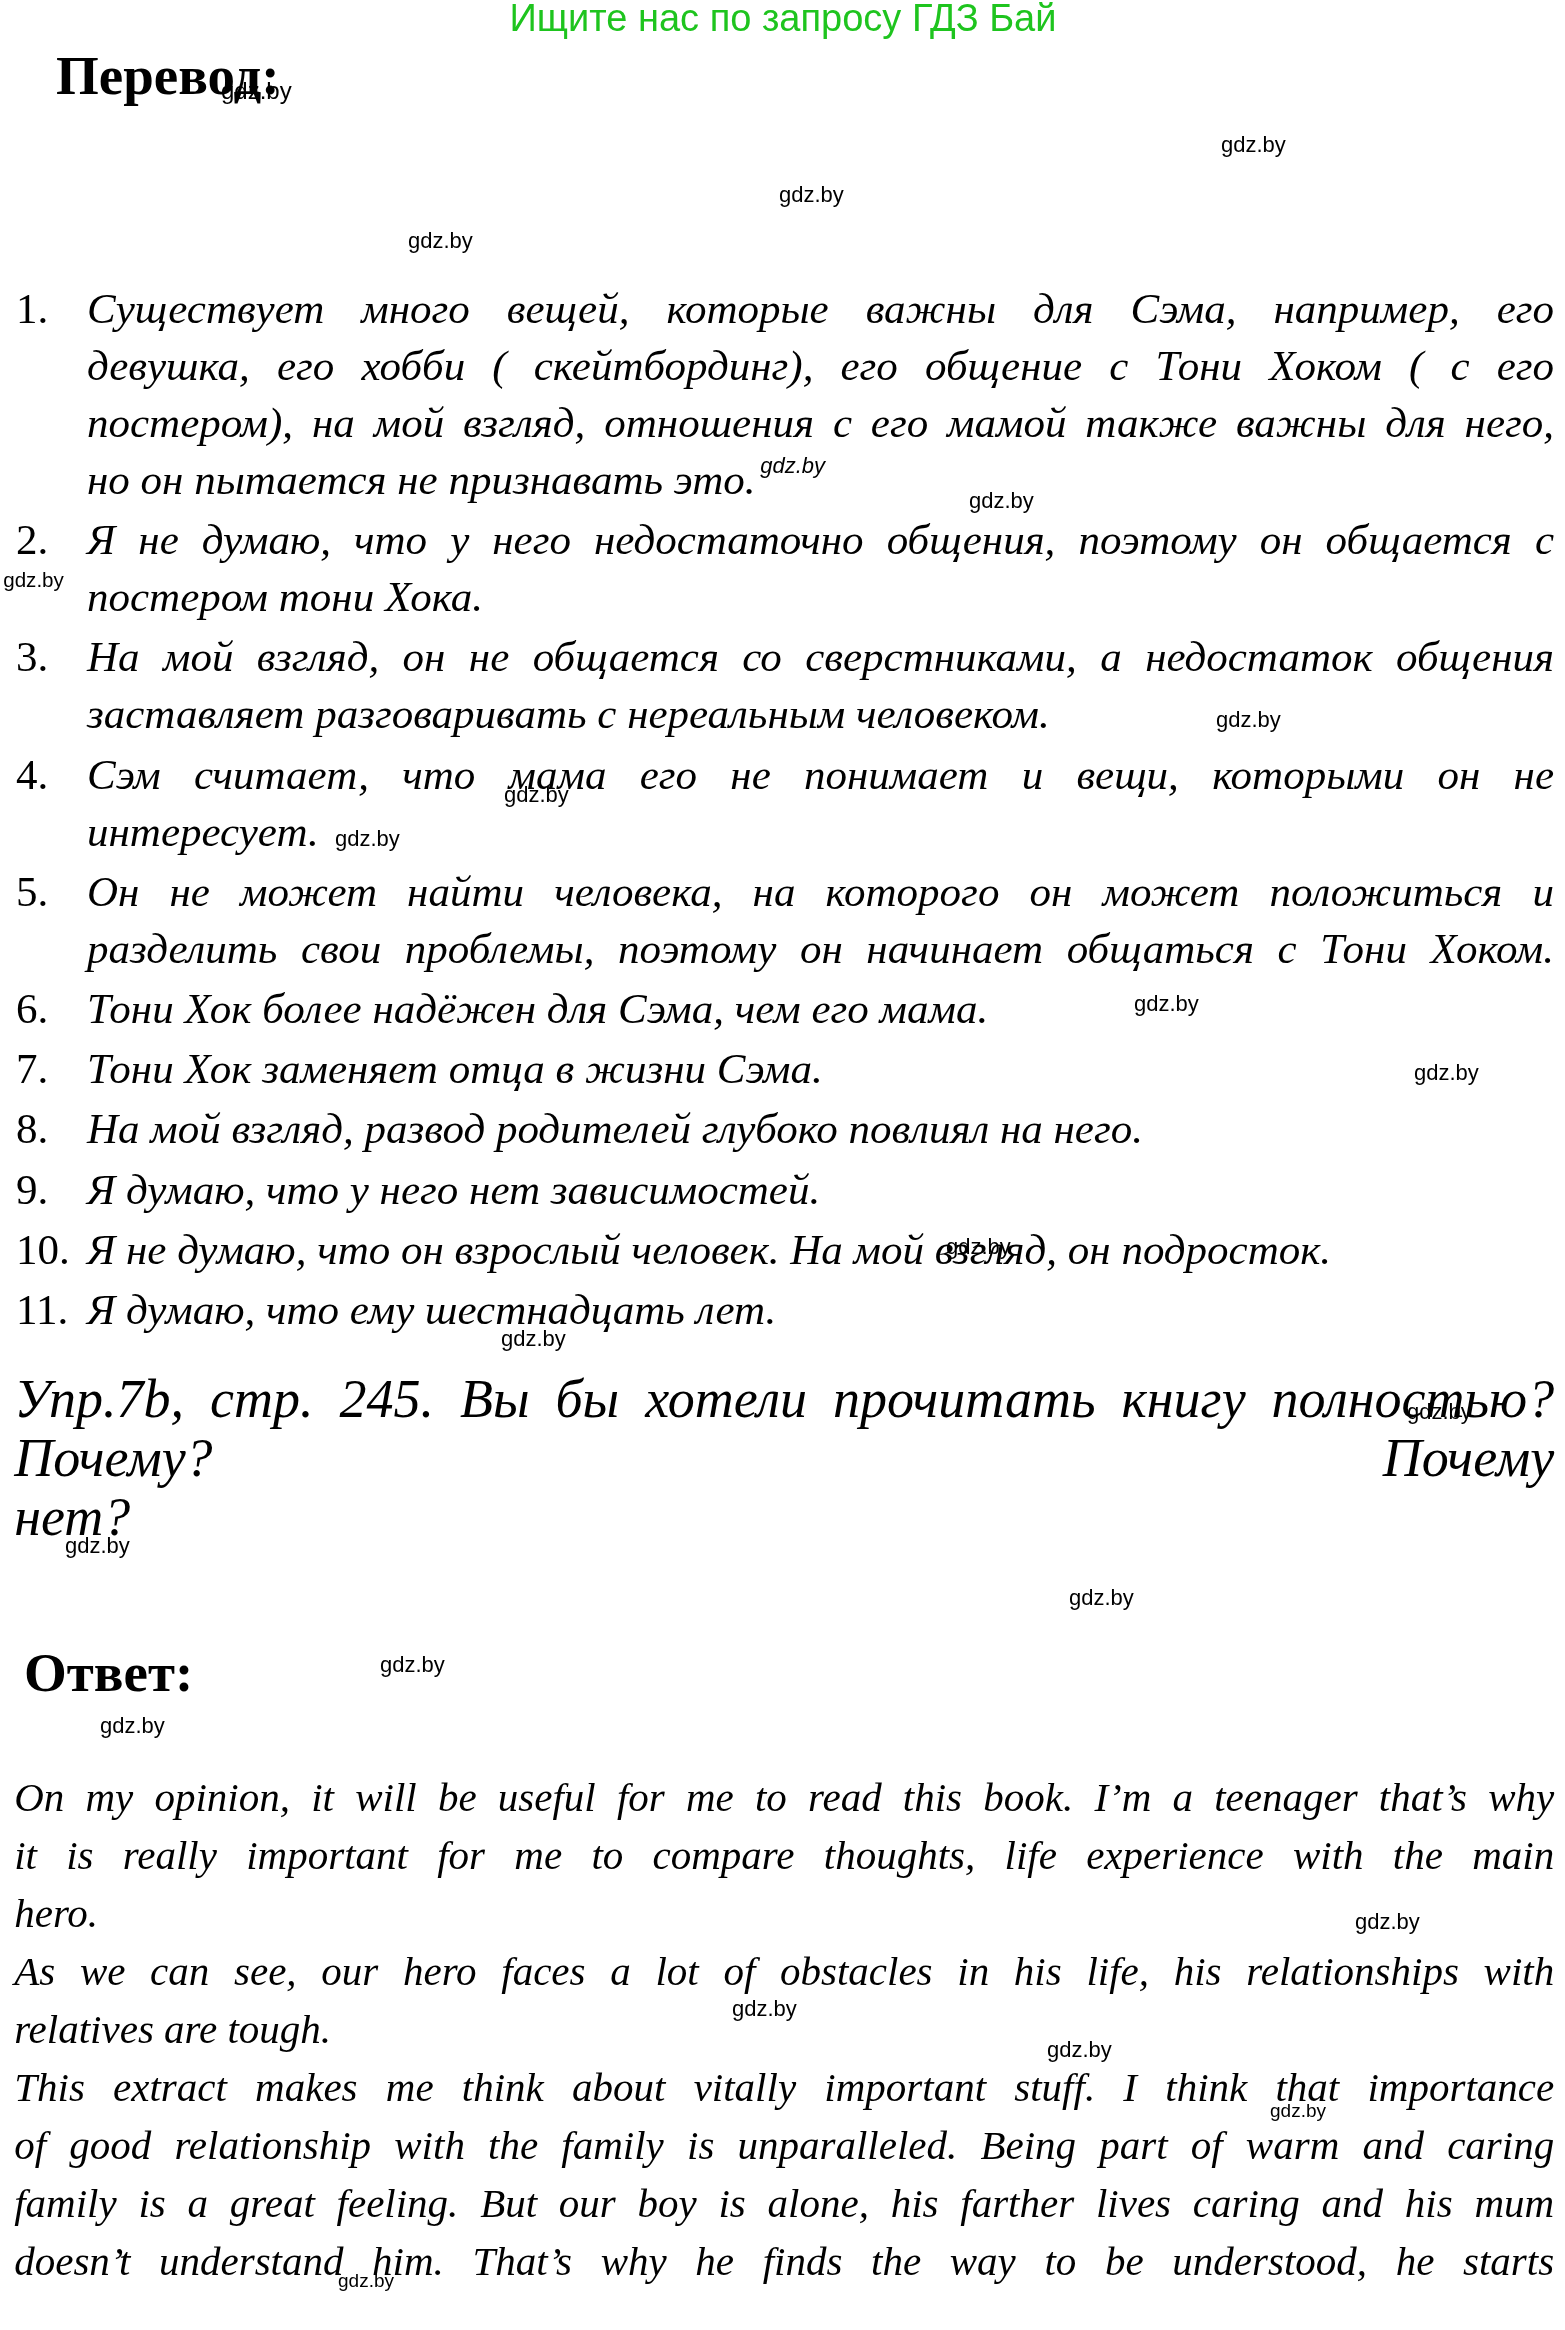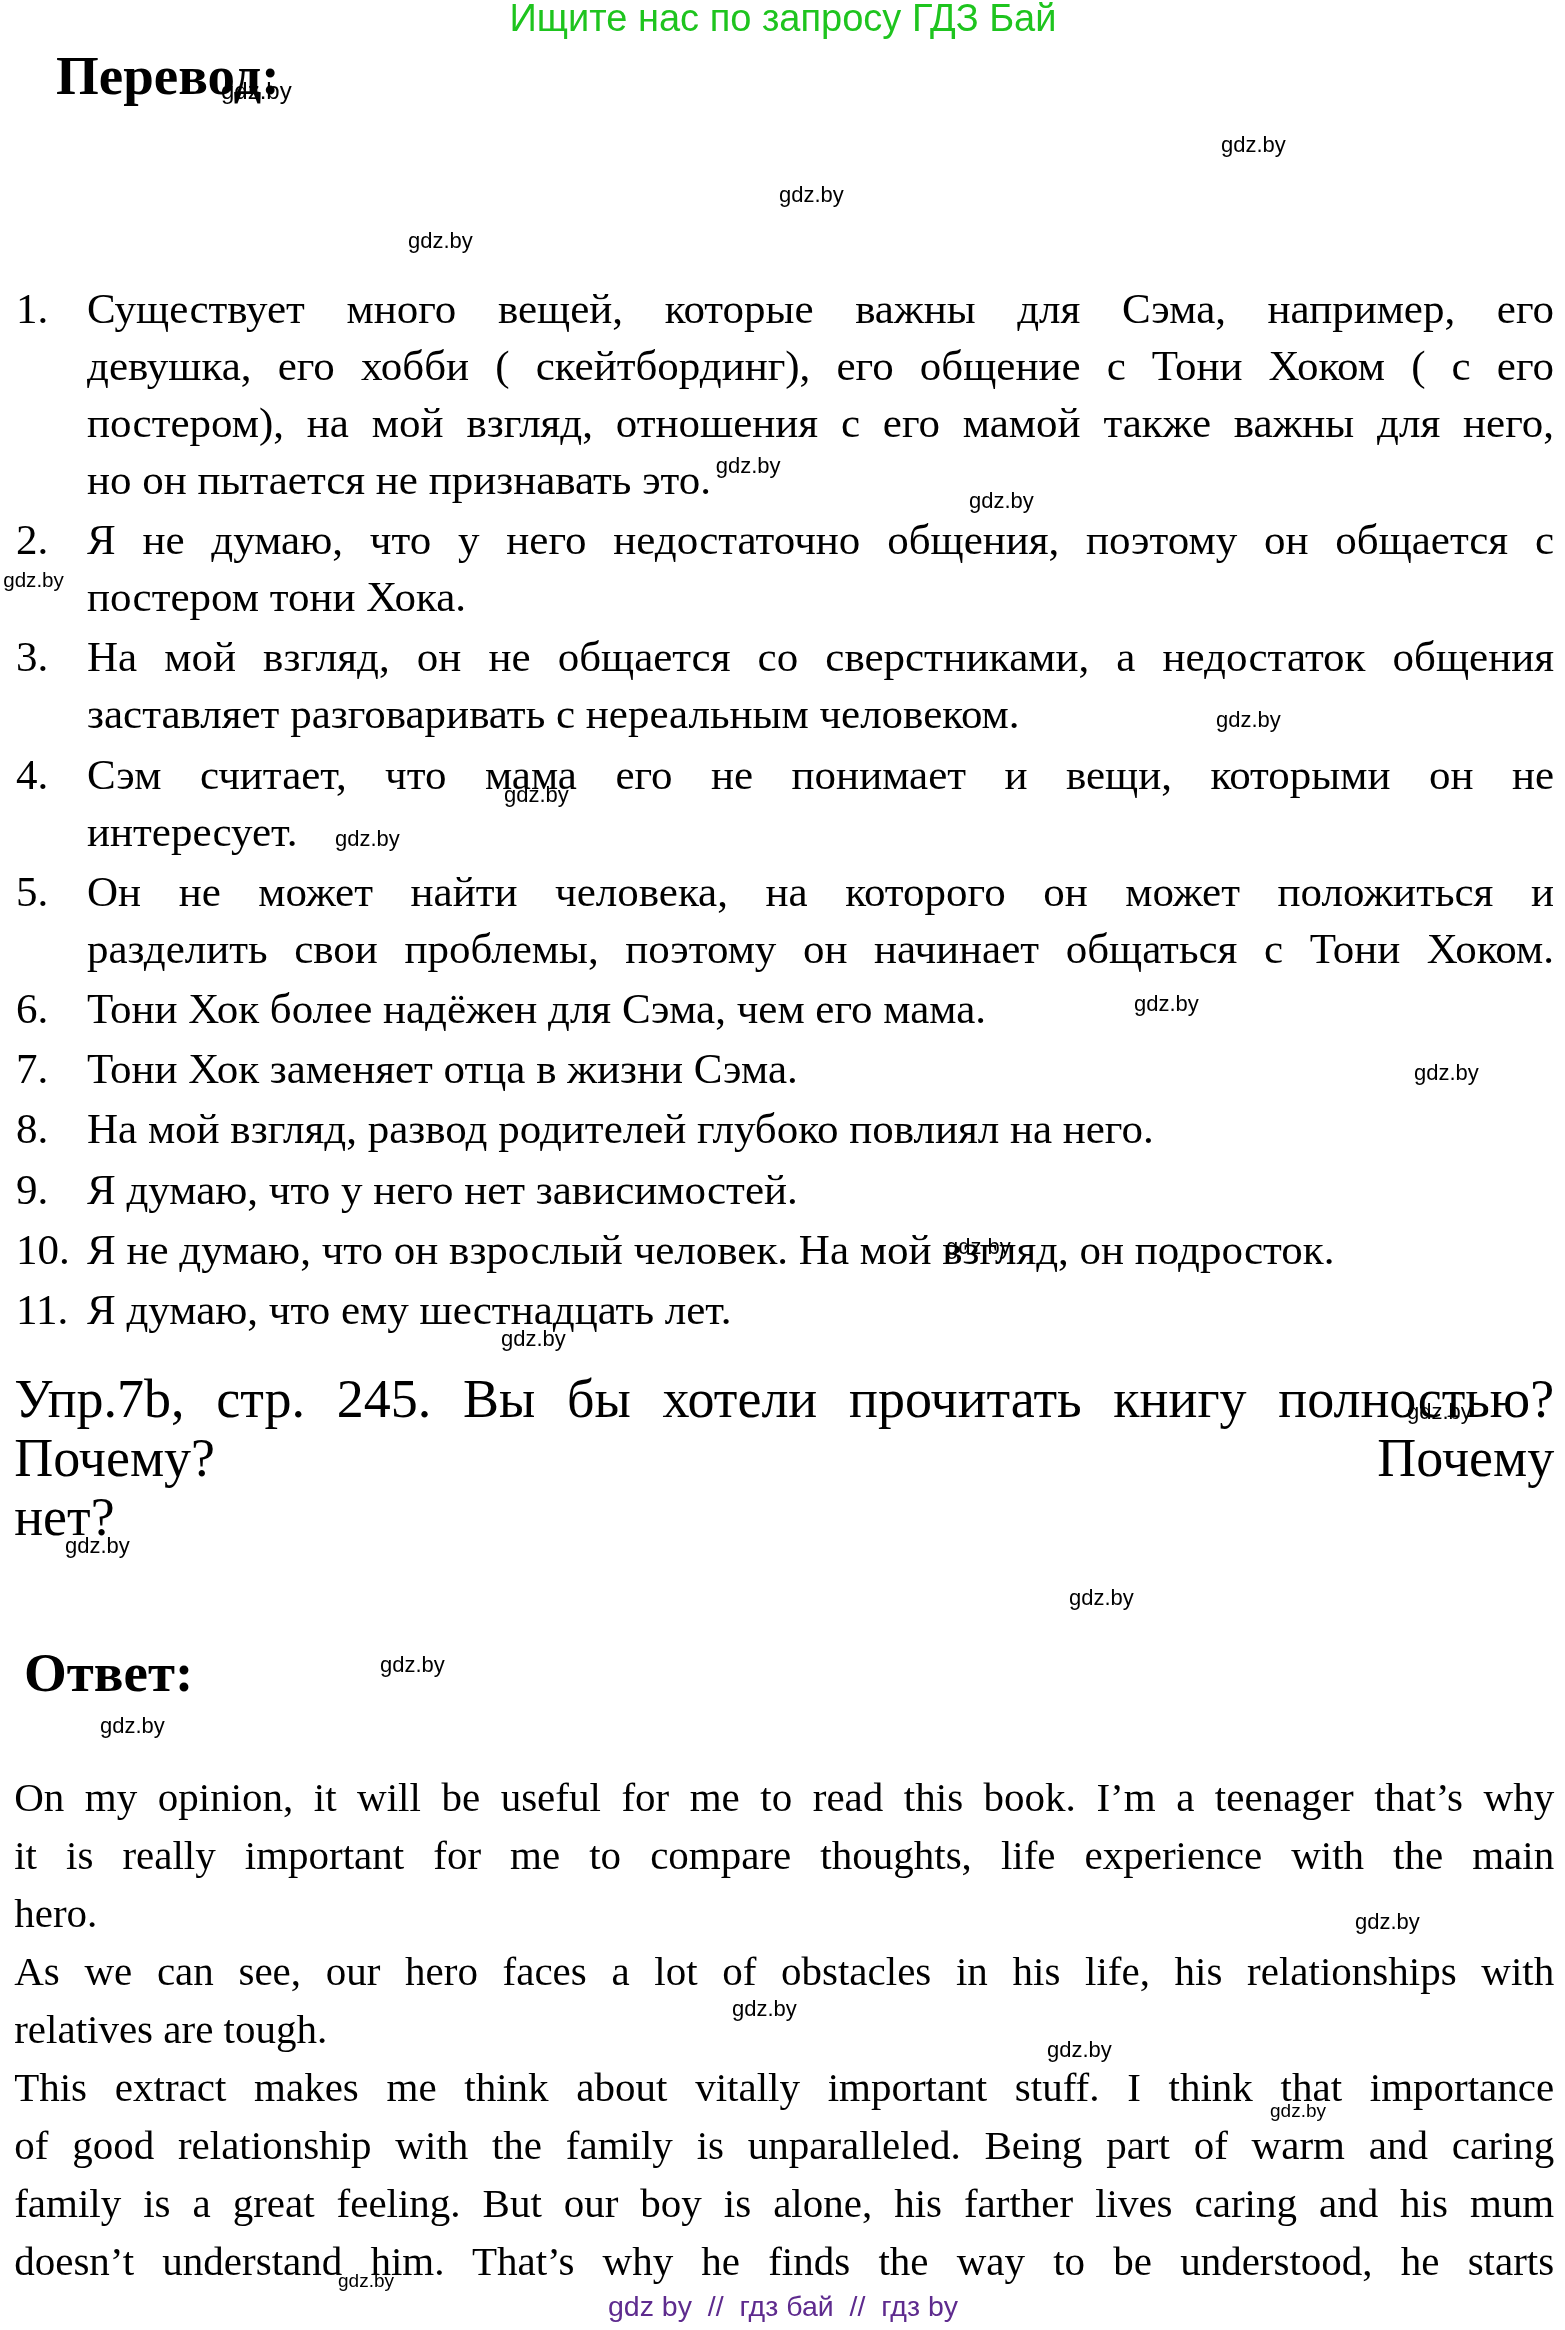--- a/index.html
+++ b/index.html
@@ -61,20 +61,21 @@
     top: 0;
     width: 71px;
   }
   .t-content {
     margin-left: 87px;
   }
 
   
   .line {
     text-align: left;
+    font-style: italic;
   }
   .line.j {
     text-align: justify;
     text-align-last: justify;
   }
 
   
   .exercise {
     position: absolute;
     top: 1370px;
@@ -256,16 +257,15 @@
       <span class="wm" style="left: 1069px; top: 1586px;">gdz.by</span>
       <span class="wm" style="left: 380px; top: 1653px;">gdz.by</span>
       <span class="wm" style="left: 100px; top: 1714px;">gdz.by</span>
       <span class="wm" style="left: 1355px; top: 1910px;">gdz.by</span>
       <span class="wm" style="left: 732px; top: 1997px;">gdz.by</span>
       <span class="wm" style="left: 1047px; top: 2038px;">gdz.by</span>
       <span class="wm" style="left: 1270px; top: 2099px; font-size: 19px;">gdz.by</span>
       <span class="wm" style="left: 338px; top: 2269px; font-size: 19px;">gdz.by</span>
     </div>
 
-  <div class="footer" style="color: rgb(94, 43, 142);">gdz by  //  гдз бай  //  гдз by</div>
 
 </div>
 
 
 </body></html>

